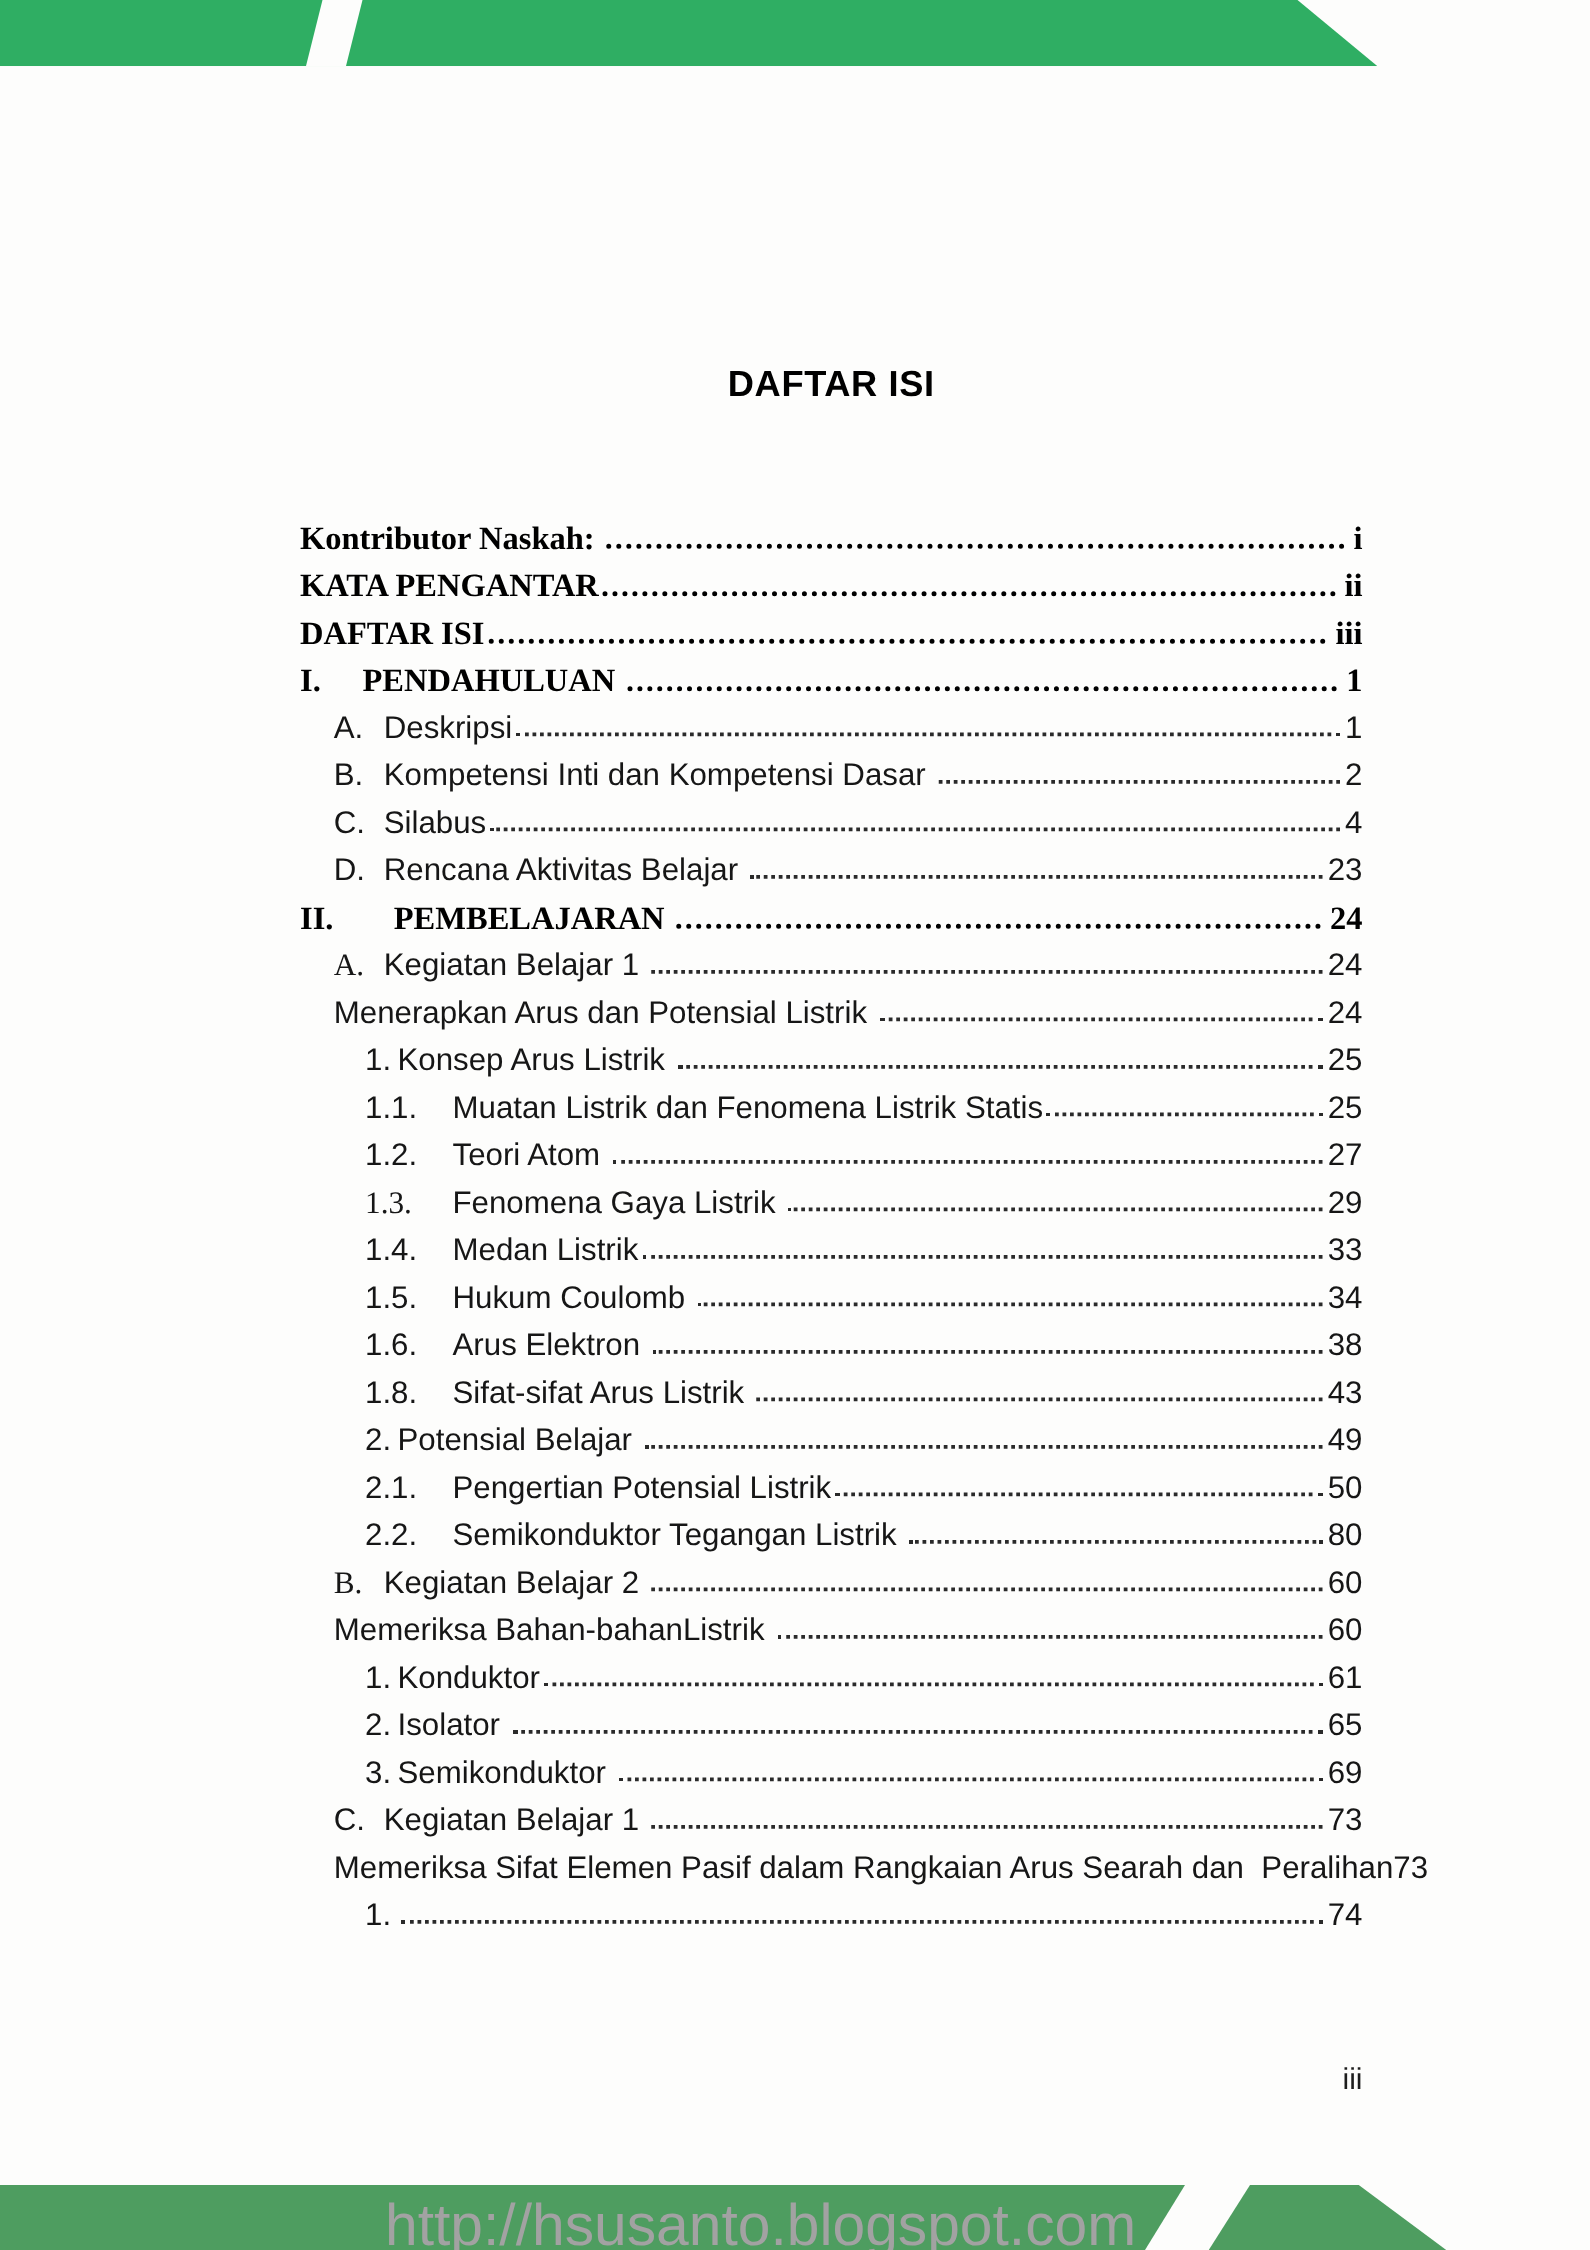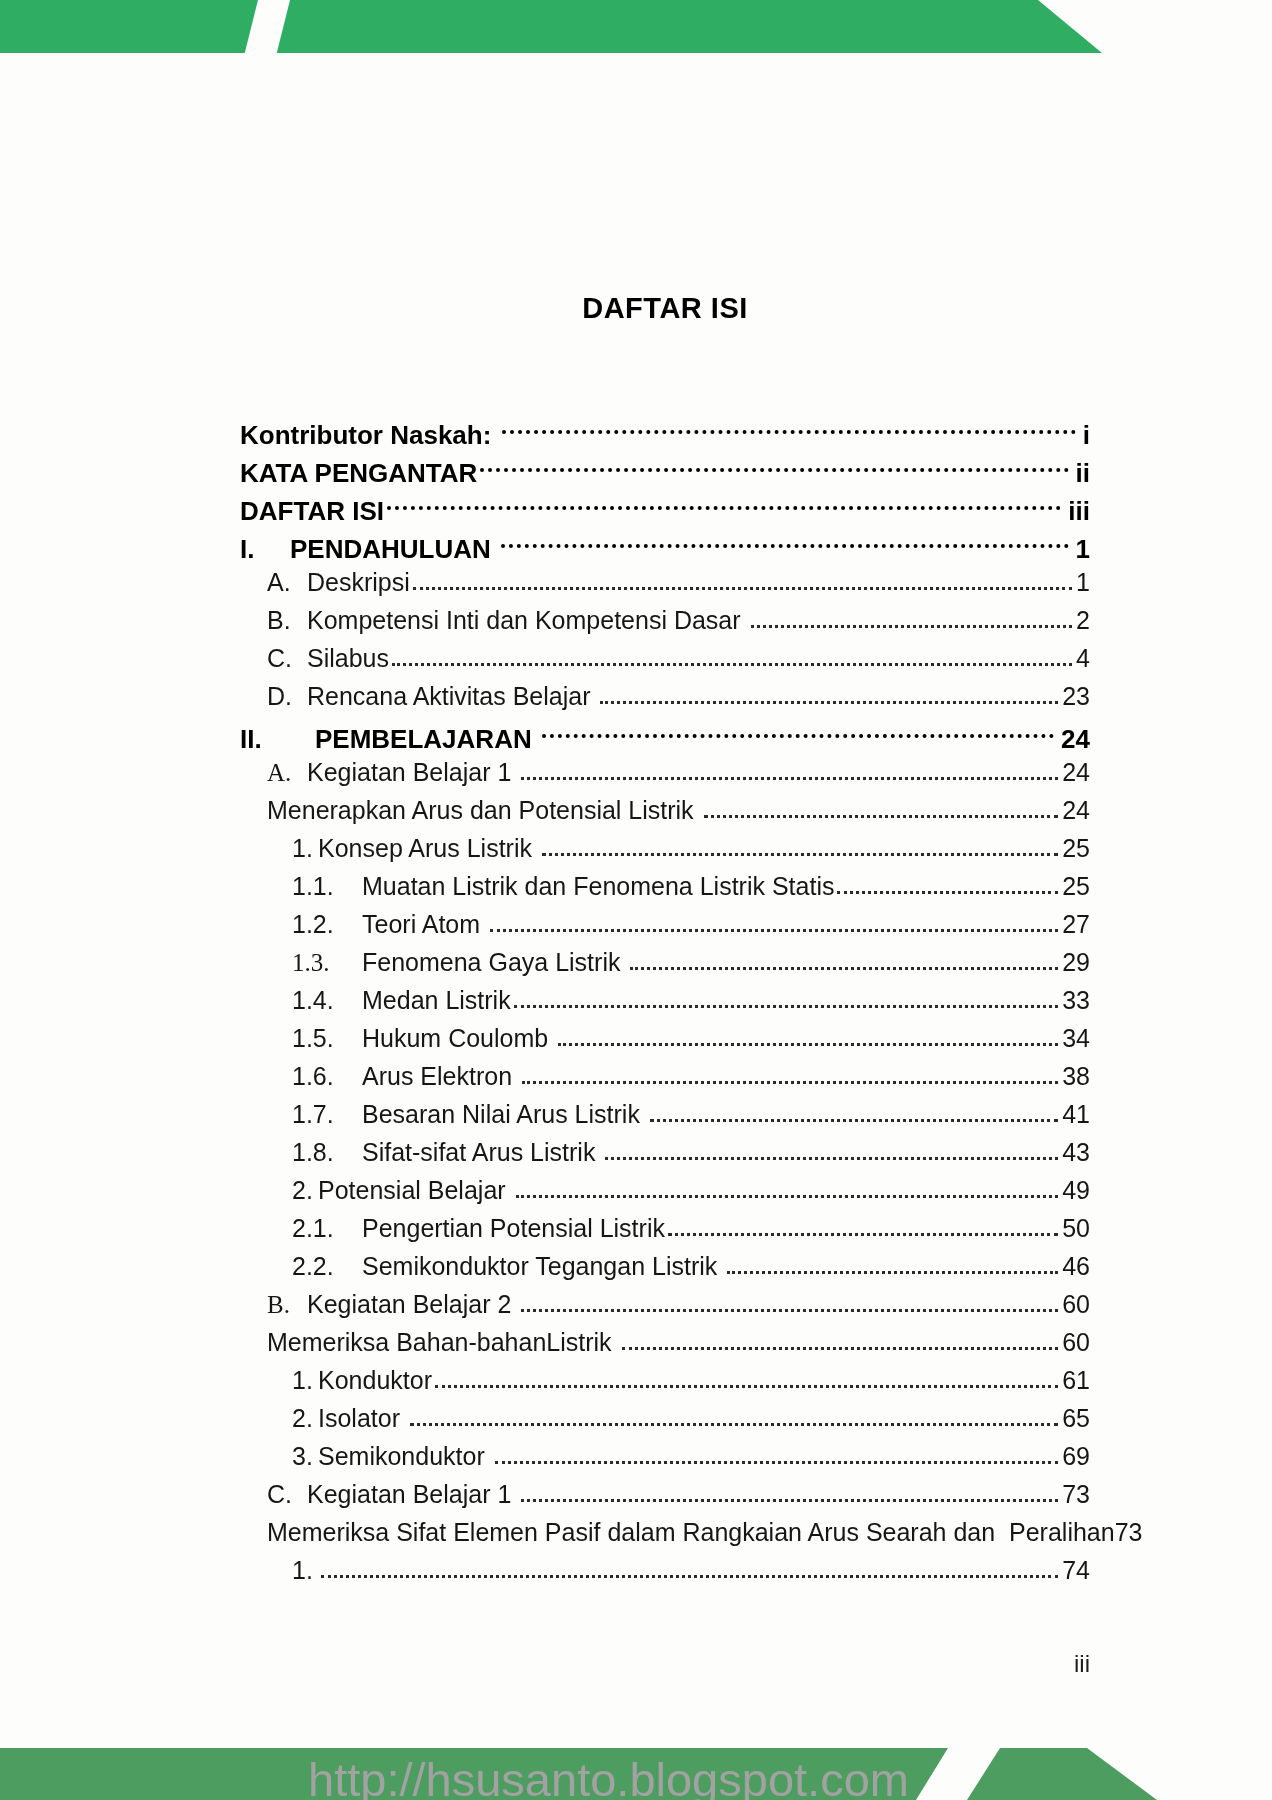--- a/index.html
+++ b/index.html
@@ -31,21 +31,21 @@
     position:absolute;left:240px;top:292px;width:850px;
     text-align:center;font-weight:bold;font-size:29px;color:#000;
     letter-spacing:0.5px;
   }
   
   .toc{
     position:absolute;left:240px;top:416px;width:850px;
   }
   .row{display:flex;align-items:baseline;height:38px;white-space:pre;}
   .t-front,.t-rom1,.t-rom2{
-    font-family:Liberation Sans, sans-serif;font-weight:bold;font-size:26px;color:#000;align-items:center;
+    font-family:Liberation Serif, serif;font-weight:bold;font-size:26px;color:#000;
   }
   .t-alpha,.t-alphaserif,.t-para,.t-num1,.t-num2,.t-num2serif{
     font-size:25px;color:#161616;
   }
   .lbl{flex:none;}
   .t-rom1 .lbl{width:50px;}
   .t-rom2 .lbl{width:75px;}
   .t-alpha,.t-alphaserif,.t-para{padding-left:27px;}
   .t-alpha .lbl,.t-alphaserif .lbl{width:40px;}
   .t-num1,.t-num2,.t-num2serif{padding-left:52px;}
@@ -98,25 +98,24 @@
     <div class="row t-rom2"><span class="lbl">II.</span><span class="txt">PEMBELAJARAN </span><span class="leader"></span><span class="page">24</span></div>
     <div class="row t-alphaserif"><span class="lbl">A.</span><span class="txt">Kegiatan Belajar 1 </span><span class="leader"></span><span class="page">24</span></div>
     <div class="row t-para"><span class="txt">Menerapkan Arus dan Potensial Listrik </span><span class="leader"></span><span class="page">24</span></div>
     <div class="row t-num1"><span class="lbl">1.</span><span class="txt">Konsep Arus Listrik </span><span class="leader"></span><span class="page">25</span></div>
     <div class="row t-num2"><span class="lbl">1.1.</span><span class="txt">Muatan Listrik dan Fenomena Listrik Statis</span><span class="leader"></span><span class="page">25</span></div>
     <div class="row t-num2"><span class="lbl">1.2.</span><span class="txt">Teori Atom </span><span class="leader"></span><span class="page">27</span></div>
     <div class="row t-num2serif"><span class="lbl">1.3.</span><span class="txt">Fenomena Gaya Listrik </span><span class="leader"></span><span class="page">29</span></div>
     <div class="row t-num2"><span class="lbl">1.4.</span><span class="txt">Medan Listrik</span><span class="leader"></span><span class="page">33</span></div>
     <div class="row t-num2"><span class="lbl">1.5.</span><span class="txt">Hukum Coulomb </span><span class="leader"></span><span class="page">34</span></div>
     <div class="row t-num2"><span class="lbl">1.6.</span><span class="txt">Arus Elektron </span><span class="leader"></span><span class="page">38</span></div>
-    <div class="row t-num2"><span class="lbl">1.7.</span><span class="txt">Besaran Nilai Arus Listrik </span><span class="leader"></span><span class="page">41</span></div>
     <div class="row t-num2"><span class="lbl">1.8.</span><span class="txt">Sifat-sifat Arus Listrik </span><span class="leader"></span><span class="page">43</span></div>
     <div class="row t-num1"><span class="lbl">2.</span><span class="txt">Potensial Belajar </span><span class="leader"></span><span class="page">49</span></div>
     <div class="row t-num2"><span class="lbl">2.1.</span><span class="txt">Pengertian Potensial Listrik</span><span class="leader"></span><span class="page">50</span></div>
-    <div class="row t-num2"><span class="lbl">2.2.</span><span class="txt">Semikonduktor Tegangan Listrik </span><span class="leader"></span><span class="page">46</span></div>
+    <div class="row t-num2"><span class="lbl">2.2.</span><span class="txt">Semikonduktor Tegangan Listrik </span><span class="leader"></span><span class="page">80</span></div>
     <div class="row t-alphaserif"><span class="lbl">B.</span><span class="txt">Kegiatan Belajar 2 </span><span class="leader"></span><span class="page">60</span></div>
     <div class="row t-para"><span class="txt">Memeriksa Bahan-bahanListrik </span><span class="leader"></span><span class="page">60</span></div>
     <div class="row t-num1"><span class="lbl">1.</span><span class="txt">Konduktor</span><span class="leader"></span><span class="page">61</span></div>
     <div class="row t-num1"><span class="lbl">2.</span><span class="txt">Isolator </span><span class="leader"></span><span class="page">65</span></div>
     <div class="row t-num1"><span class="lbl">3.</span><span class="txt">Semikonduktor </span><span class="leader"></span><span class="page">69</span></div>
     <div class="row t-alpha"><span class="lbl">C.</span><span class="txt">Kegiatan Belajar 1 </span><span class="leader"></span><span class="page">73</span></div>
     <div class="row t-para"><span class="txt">Memeriksa Sifat Elemen Pasif dalam Rangkaian Arus Searah dan  Peralihan</span><span class="leader noline"></span><span class="page">73</span></div>
     <div class="row t-num1"><span class="lbl">1.</span><span class="leader"></span><span class="page">74</span></div>
   </div>
 

